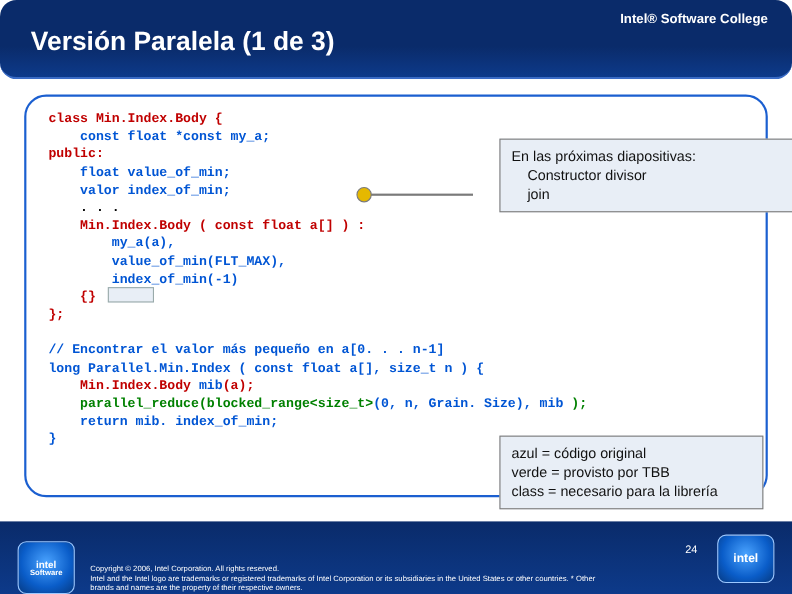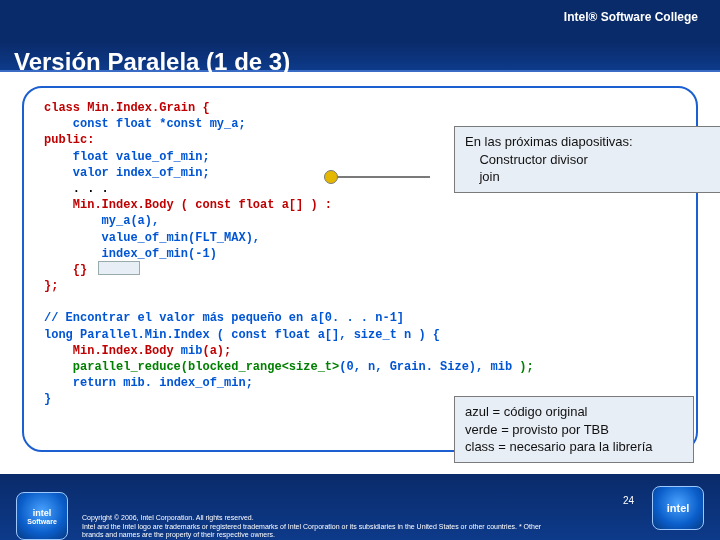--- a/index.html
+++ b/index.html
@@ -10,35 +10,35 @@
     background: #fff;
     position: relative;
     overflow: hidden;
   }
   .header-region {
     position: absolute;
     top: 0; left: 0; right: 0;
     height: 72px;
     background: linear-gradient(to bottom, #0a2b6a 0%, #0a2b6a 60%, #0d3a8a 100%);
     border-bottom: 2px solid #3a6bc5;
+    border-radius: 15px;
   }
   .college {
     position: absolute;
     top: 10px; right: 22px;
     color: #fff;
     font-weight: bold;
     font-size: 12px;
   }
   .title {
     position: absolute;
-    top: 24px; left: 14px;
+    top: 24px; left: 28px;
     color: #fff;
     font-weight: bold;
     font-size: 24px;
-    margin-top: 24px;
   }
   .main-box {
     position: absolute;
     top: 86px; left: 22px;
     width: 676px;
     height: 366px;
     border: 2px solid #1b5fd0;
     border-radius: 20px;
     padding: 12px 16px 12px 20px;
   }
@@ -141,21 +141,21 @@
 </head>
 <body>
 
 <div class="header-region">
   <div class="college">Intel® Software College</div>
   <div class="title">Versión Paralela (1 de 3)</div>
 </div>
 
 <div class="main-box">
   <div class="ellipsis-bg"></div>
-  <div class="code"><span class="red">class Min.Index.Grain {</span>
+  <div class="code"><span class="red">class Min.Index.Body {</span>
 <span class="blue">    const float *const my_a;</span>
 <span class="red">public:</span>
 <span class="blue">    float value_of_min;</span>
 <span class="blue">    valor index_of_min;</span>
 <span>    </span><span>. . .</span>
 <span>    </span><span class="red">Min.Index.Body ( const float a[] ) :</span>
 <span>        </span><span class="blue">my_a(a),</span>
 <span>        </span><span class="blue">value_of_min(FLT_MAX),</span>
 <span>        </span><span class="blue">index_of_min(-1)</span>
 <span>    </span><span class="red">{}</span>

